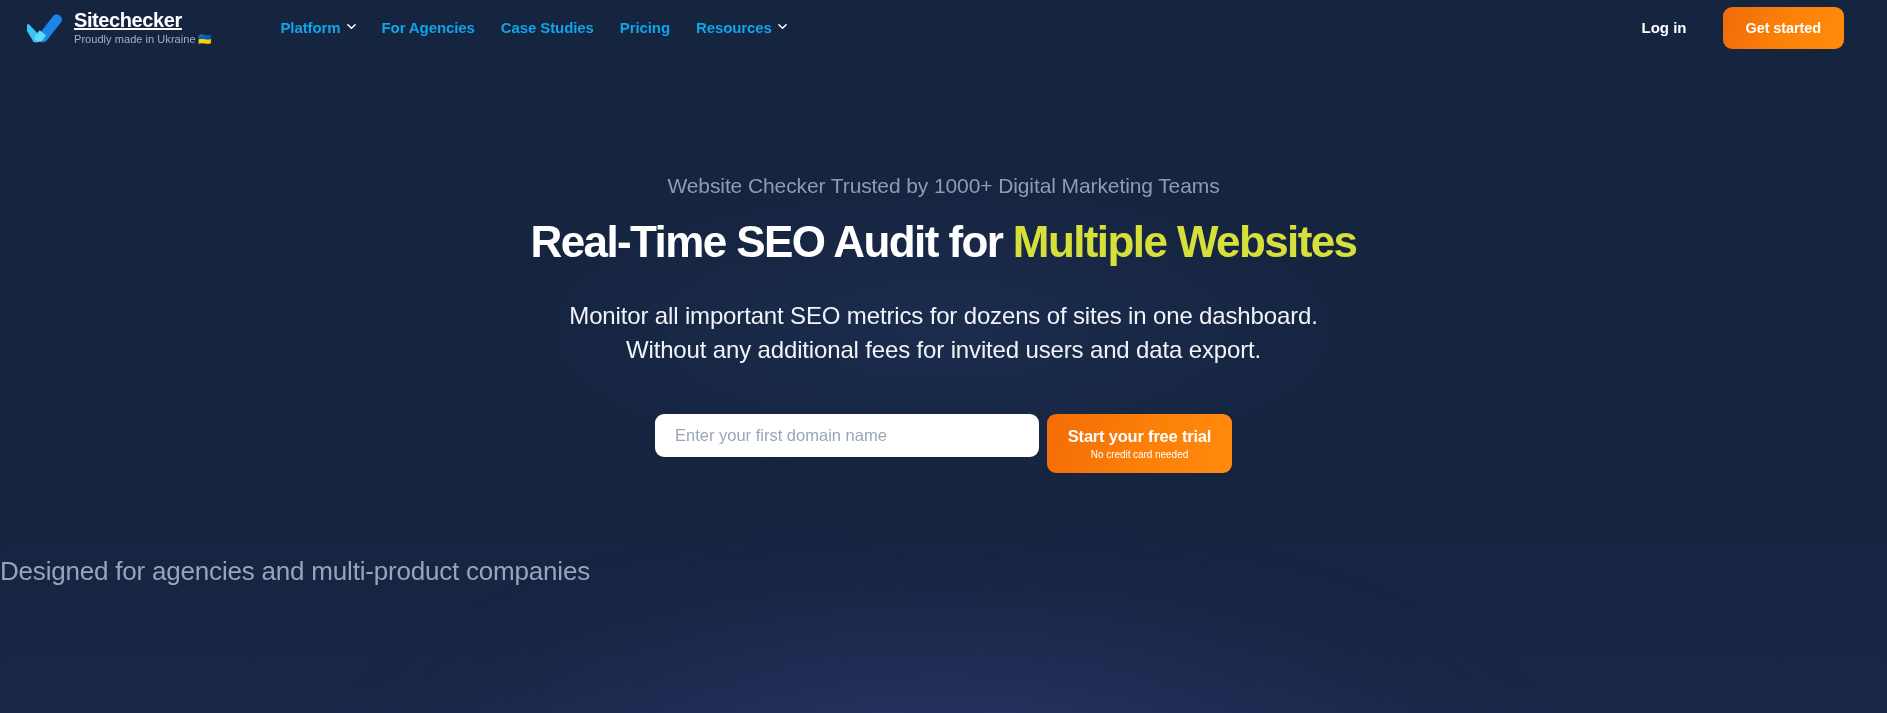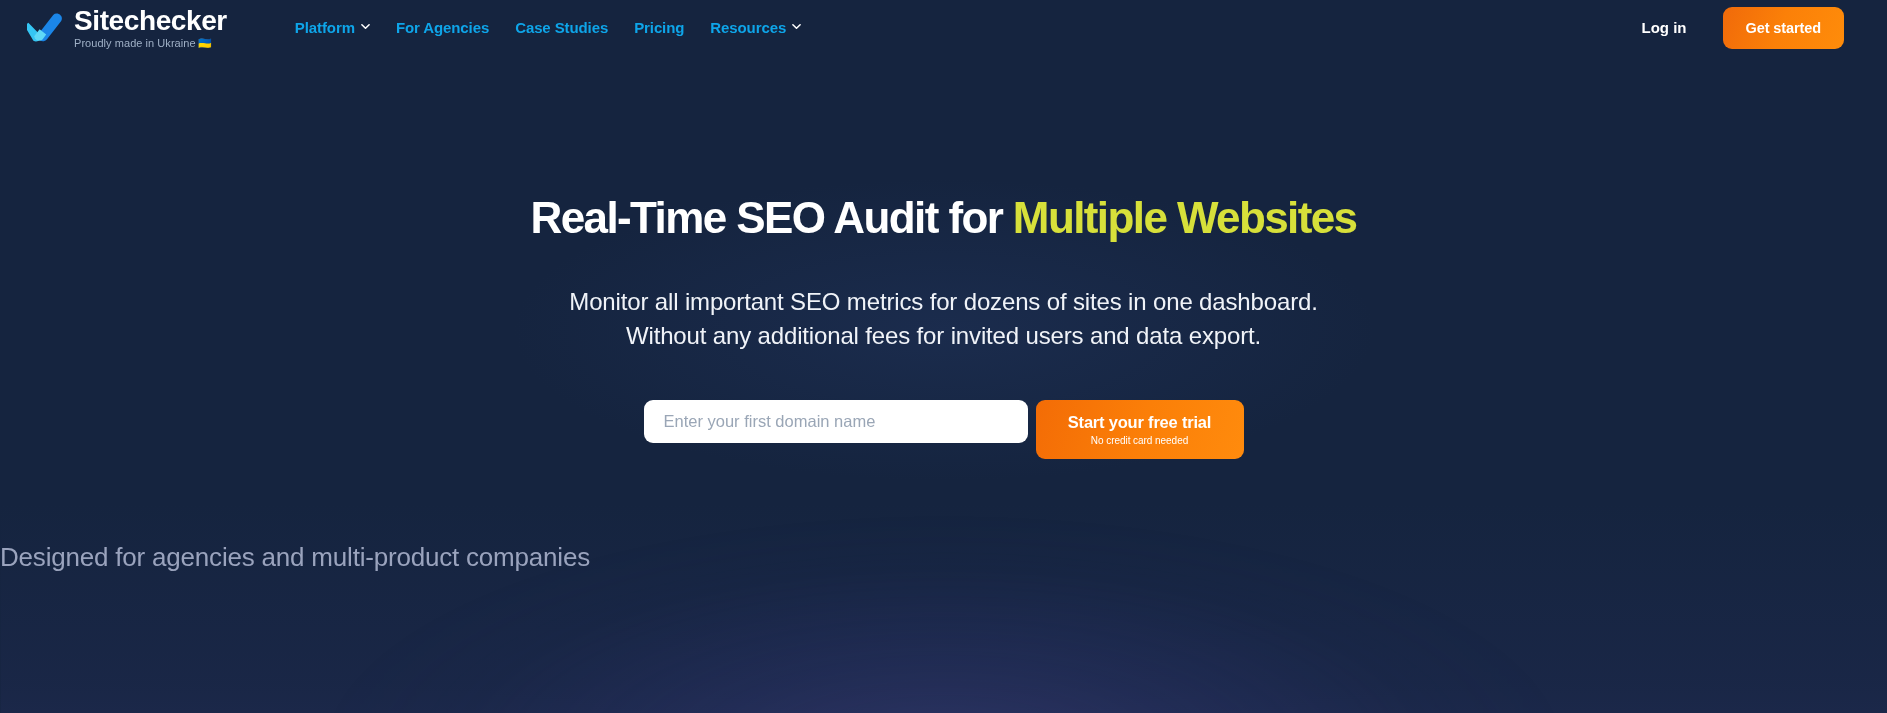--- a/index.html
+++ b/index.html
@@ -80,25 +80,26 @@
     flex-shrink: 0;
   }
   .logo-mark {
     width: 36px;
     height: 30px;
     display: block;
     flex-shrink: 0;
   }
   .logo-text { display: flex; flex-direction: column; line-height: 1; }
   .logo-name {
-    font-size: 28px;
+    font-size: 20px;
     font-weight: 700;
     color: #ffffff;
     letter-spacing: -0.4px;
     line-height: 1.05;
+    text-decoration: underline;
   }
   .logo-tagline {
     font-size: 11px;
     color: #9fb0c6;
     margin-top: 3px;
     letter-spacing: 0.05px;
     white-space: nowrap;
   }
 
   .nav {
@@ -172,21 +173,21 @@
     margin-top: 20px;
     font-size: 44px;
     font-weight: 800;
     letter-spacing: -1.6px;
     line-height: 1.1;
     color: #ffffff;
   }
   .headline-accent { color: #d7e03a; }
 
   .subhead {
-    margin-top: 43px;
+    margin-top: 33px;
     font-size: 24px;
     line-height: 1.38;
     color: #f0f3f8;
     font-weight: 400;
     letter-spacing: -0.15px;
   }
 
   
   .hero-form {
     margin-top: 48px;
@@ -203,21 +204,21 @@
     background: #ffffff;
     padding: 0 20px;
     font-size: 16.5px;
     font-family: inherit;
     color: #22324d;
     outline: none;
   }
   .domain-input::placeholder { color: #9aa6b6; }
 
   .btn-trial {
-    width: 208px;
+    width: 185px;
     height: 59px;
     border: none;
     border-radius: 9px;
     background: linear-gradient(105deg, #f36c06 0%, #fb7f08 52%, #ff8b0d 100%);
     color: #ffffff;
     cursor: pointer;
     font-family: inherit;
     display: flex;
     flex-direction: column;
     align-items: center;
@@ -301,20 +302,21 @@
 
   <div class="header-right">
     <a class="login-link" href="#">Log in</a>
     <button class="btn-get-started">Get started</button>
   </div>
 
 </header>
 
 <main class="hero">
 
+  <div class="eyebrow">Website Checker Trusted by 1000+ Digital Marketing Teams</div>
 
   <h1 class="headline">
     <span>Real-Time SEO Audit for </span><span class="headline-accent">Multiple Websites</span>
   </h1>
 
   <p class="subhead">
     <span>Monitor all important SEO metrics for dozens of sites in one dashboard.</span><br>
     <span>Without any additional fees for invited users and data export.</span>
   </p>
 

